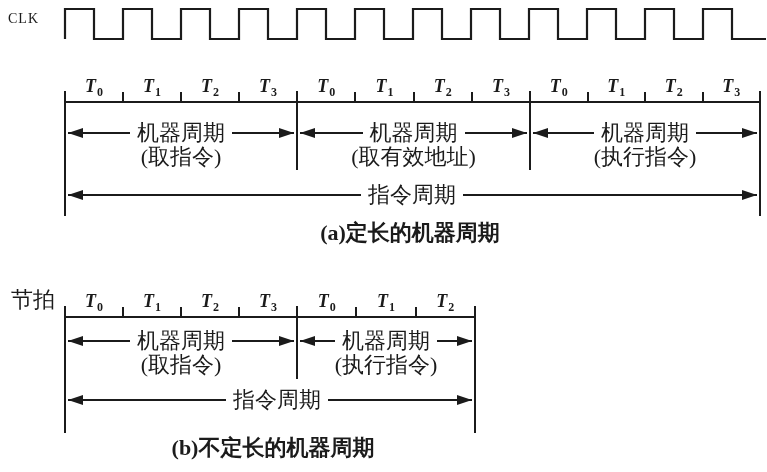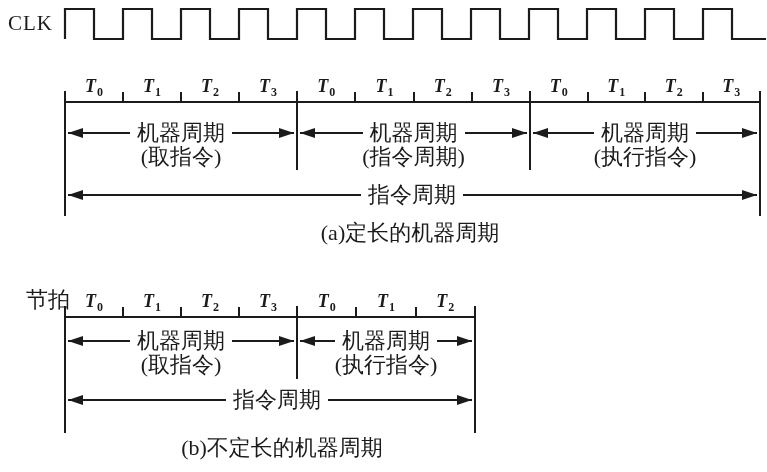--- a/index.html
+++ b/index.html
@@ -7,26 +7,26 @@
           font-family:"Liberation Serif","DejaVu Serif",serif;color:var(--ink,#1b1b1b);}
   .hline{position:absolute;height:2px;background:var(--ink,#1b1b1b);}
   .vline{position:absolute;width:2px;background:var(--ink,#1b1b1b);}
   .tick{position:absolute;width:2px;background:var(--ink,#1b1b1b);}
   .ah{position:absolute;width:0;height:0;border-top:5px solid transparent;border-bottom:5px solid transparent;}
   .ah.left{border-right:15px solid var(--ink,#1b1b1b);}
   .ah.right{border-left:15px solid var(--ink,#1b1b1b);}
   .online-label{position:absolute;transform:translateX(-50%);background:#fff;padding:0 7px;
                 font-size:22px;line-height:26px;white-space:nowrap;}
   .detail-label{position:absolute;transform:translateX(-50%);font-size:22px;line-height:24px;white-space:nowrap;}
-  .caption{position:absolute;transform:translateX(-50%);font-size:22px;line-height:27px;white-space:nowrap;}
+  .caption{position:absolute;transform:translateX(-50%);font-size:22px;line-height:27px;white-space:nowrap;font-weight:bold;}
   .tlabel{position:absolute;text-align:center;font-size:18px;line-height:22px;font-weight:bold;}
   .tbase{font-style:italic;}
   .tsub{font-size:12px;vertical-align:-4px;margin-left:1px;}
-  .clk-label{position:absolute;left:8px;top:11px;font-size:21px;letter-spacing:1px;}
-  .beat-label{position:absolute;left:15px;top:285px;width:66px;text-align:center;font-size:22px;line-height:30px;}
+  .clk-label{position:absolute;left:8px;top:11px;font-size:14px;letter-spacing:1px;}
+  .beat-label{position:absolute;left:0;top:285px;width:66px;text-align:center;font-size:22px;line-height:30px;}
   svg.clk-wave{position:absolute;left:0;top:0;}
   .section{position:absolute;left:0;top:0;width:767px;height:472px;pointer-events:none;}
 </style>
 </head>
 <body>
 
 <div class="figure">
 
   <div class="clk-label">CLK</div>
 
@@ -56,21 +56,21 @@
       <div class="tlabel" style="left: 306.125px; top: 75px; width: 40px;"><span class="tbase">T</span><span class="tsub">0</span></div>
       <div class="tick" style="left: 412.5px; top: 92px; height: 10px;"></div>
       <div class="tlabel" style="left: 364.375px; top: 75px; width: 40px;"><span class="tbase">T</span><span class="tsub">1</span></div>
       <div class="tick" style="left: 470.75px; top: 92px; height: 10px;"></div>
       <div class="tlabel" style="left: 422.625px; top: 75px; width: 40px;"><span class="tbase">T</span><span class="tsub">2</span></div>
       <div class="tlabel" style="left: 480.875px; top: 75px; width: 40px;"><span class="tbase">T</span><span class="tsub">3</span></div>
       <div class="hline" style="left: 300px; top: 132px; width: 227px;"></div>
       <div class="ah left" style="left: 300px; top: 128px;"></div>
       <div class="ah right" style="left: 512px; top: 128px;"></div>
       <div class="online-label" style="left: 413.5px; top: 120px;">机器周期</div>
-      <div class="detail-label" style="left: 413.5px; top: 145px;">(指令周期)</div>
+      <div class="detail-label" style="left: 413.5px; top: 145px;">(取有效地址)</div>
       <div class="tick" style="left: 586.5px; top: 92px; height: 10px;"></div>
       <div class="tlabel" style="left: 538.75px; top: 75px; width: 40px;"><span class="tbase">T</span><span class="tsub">0</span></div>
       <div class="tick" style="left: 644px; top: 92px; height: 10px;"></div>
       <div class="tlabel" style="left: 596.25px; top: 75px; width: 40px;"><span class="tbase">T</span><span class="tsub">1</span></div>
       <div class="tick" style="left: 701.5px; top: 92px; height: 10px;"></div>
       <div class="tlabel" style="left: 653.75px; top: 75px; width: 40px;"><span class="tbase">T</span><span class="tsub">2</span></div>
       <div class="tlabel" style="left: 711.25px; top: 75px; width: 40px;"><span class="tbase">T</span><span class="tsub">3</span></div>
       <div class="hline" style="left: 533px; top: 132px; width: 224px;"></div>
       <div class="ah left" style="left: 533px; top: 128px;"></div>
       <div class="ah right" style="left: 742px; top: 128px;"></div>
@@ -106,20 +106,20 @@
       <div class="tlabel" style="left: 425.333px; top: 290px; width: 40px;"><span class="tbase">T</span><span class="tsub">2</span></div>
       <div class="hline" style="left: 300px; top: 340px; width: 172px;"></div>
       <div class="ah left" style="left: 300px; top: 336px;"></div>
       <div class="ah right" style="left: 457px; top: 336px;"></div>
       <div class="online-label" style="left: 386px; top: 328px;">机器周期</div>
       <div class="detail-label" style="left: 386px; top: 353px;">(执行指令)</div>
       <div class="hline" style="left: 68px; top: 399px; width: 404px;"></div>
       <div class="ah left" style="left: 68px; top: 395px;"></div>
       <div class="ah right" style="left: 457px; top: 395px;"></div>
       <div class="online-label" style="left: 277px; top: 387px;">指令周期</div>
-      <div class="caption" style="left: 282px; top: 434px;">(b)不定长的机器周期</div>
+      <div class="caption" style="left: 273px; top: 434px;">(b)不定长的机器周期</div>
     </div>
 
   <div class="beat-label">
     <div>节拍</div>
   </div>
 
 </div>
 
 </body></html>

